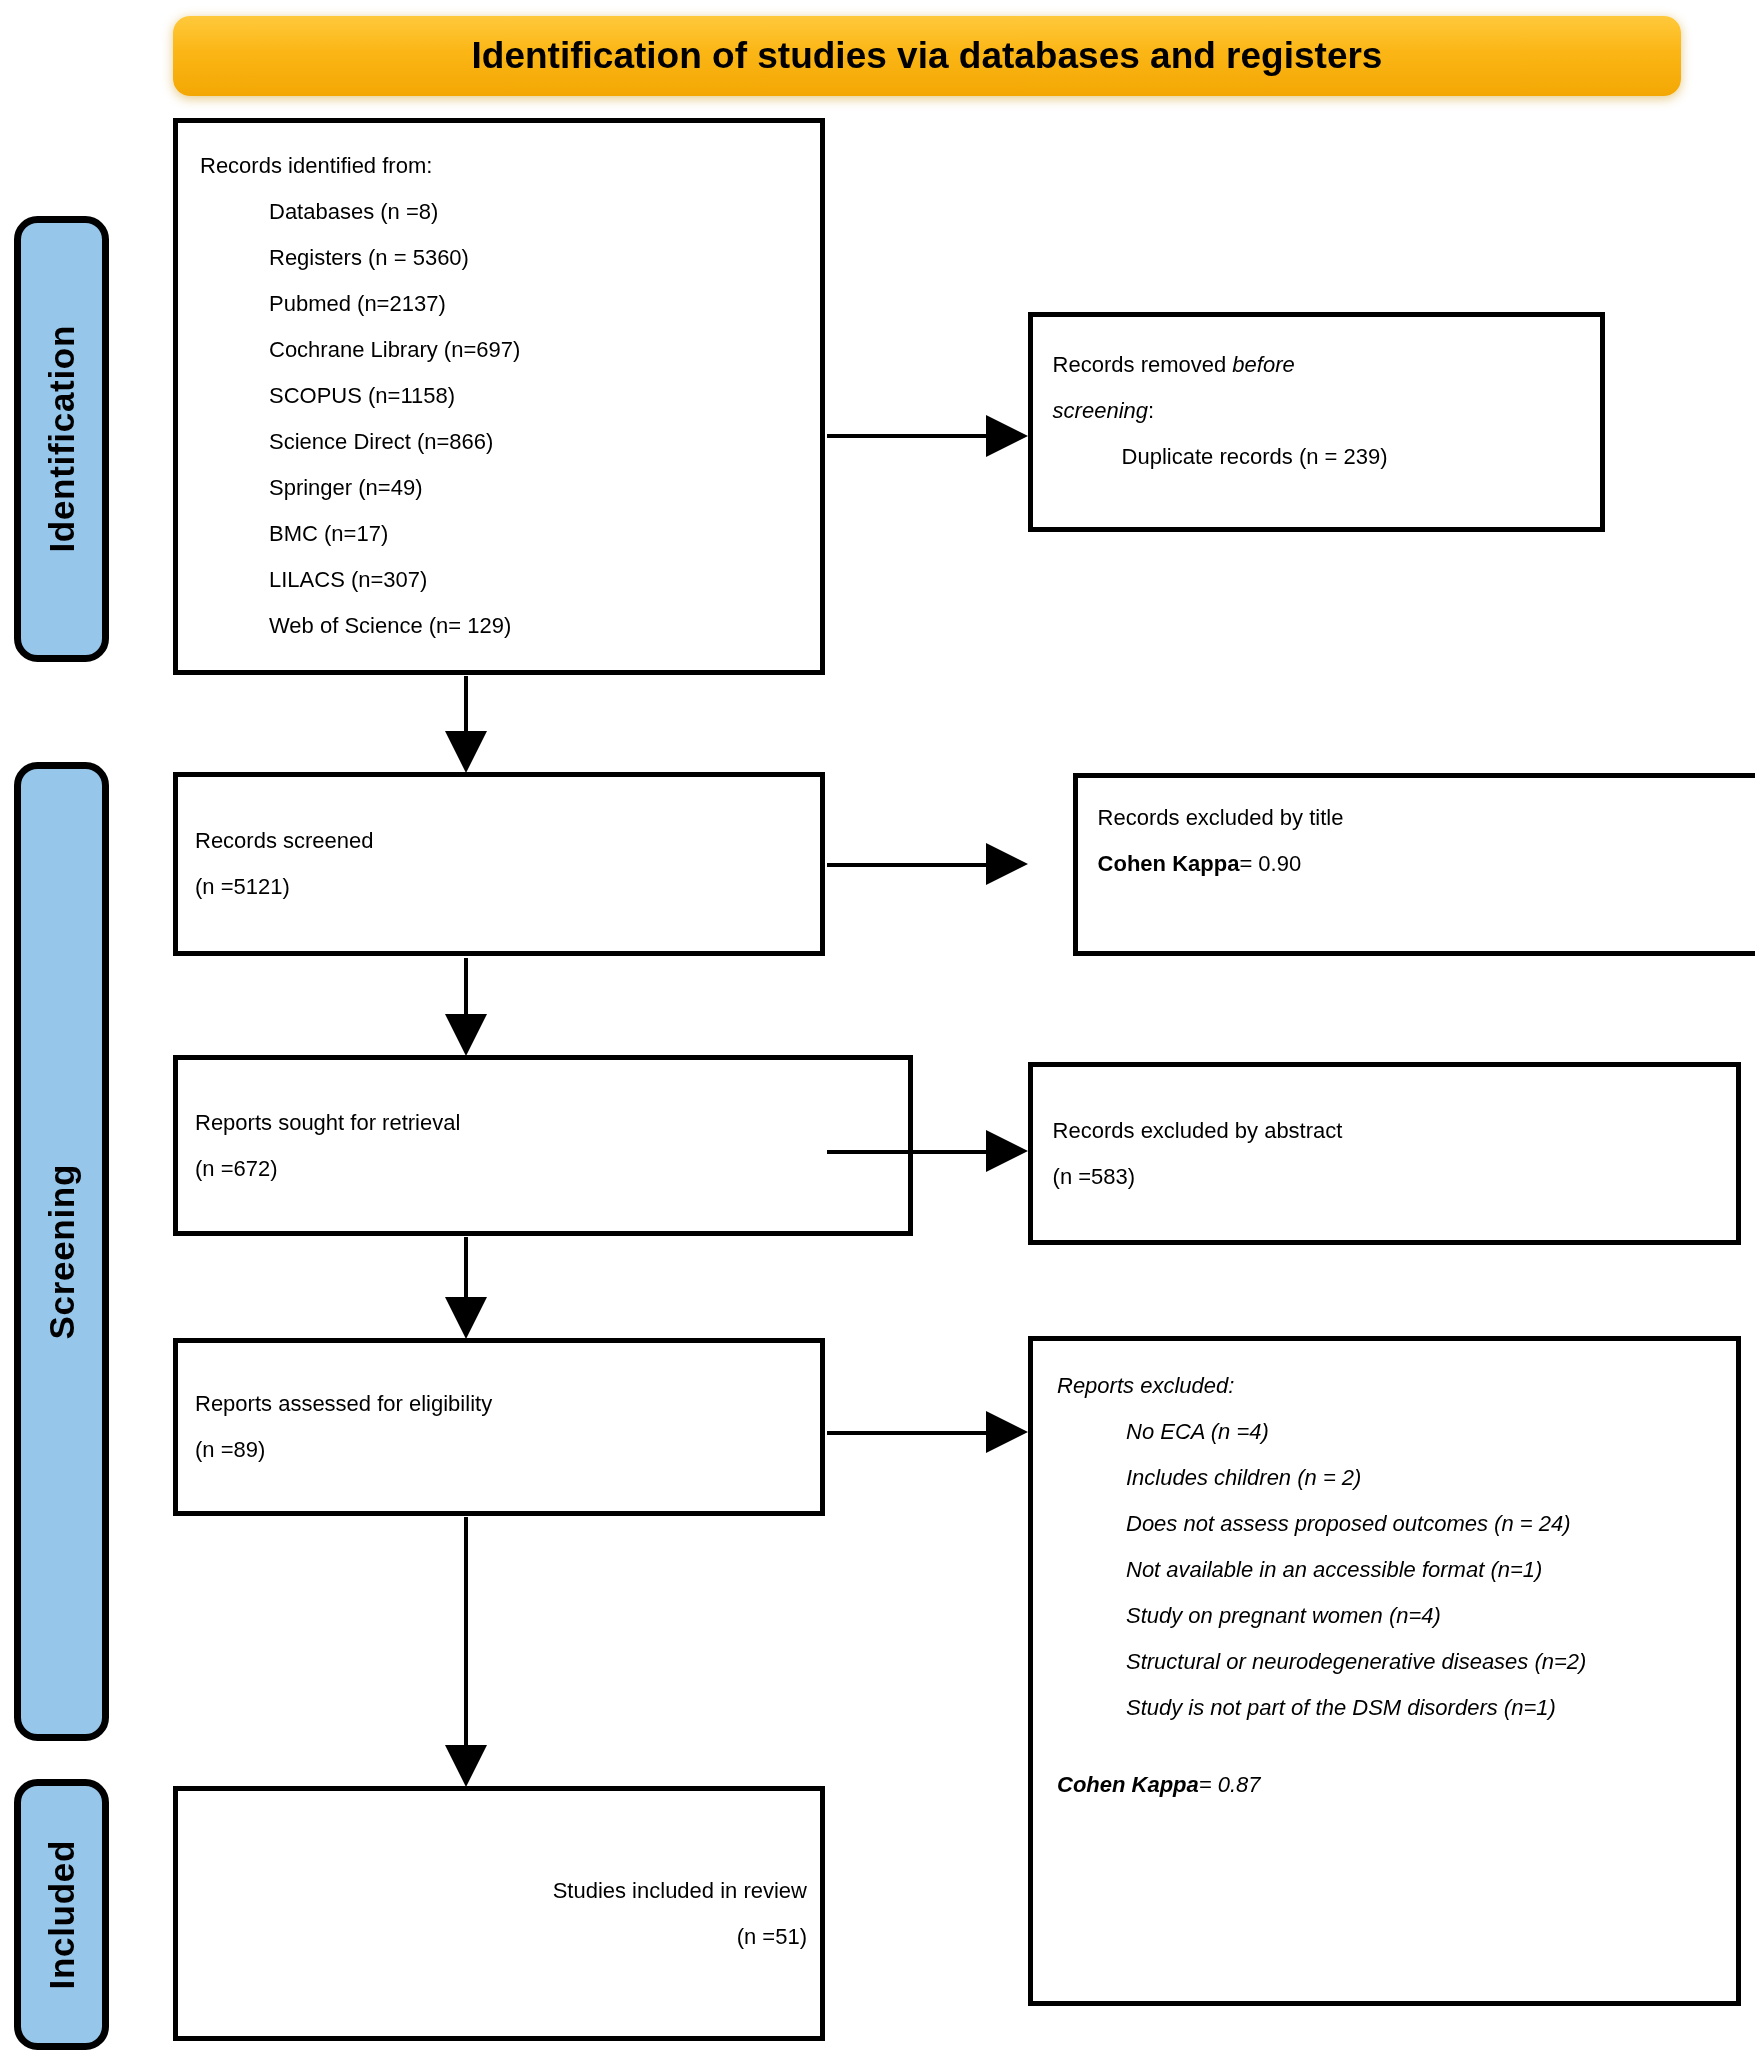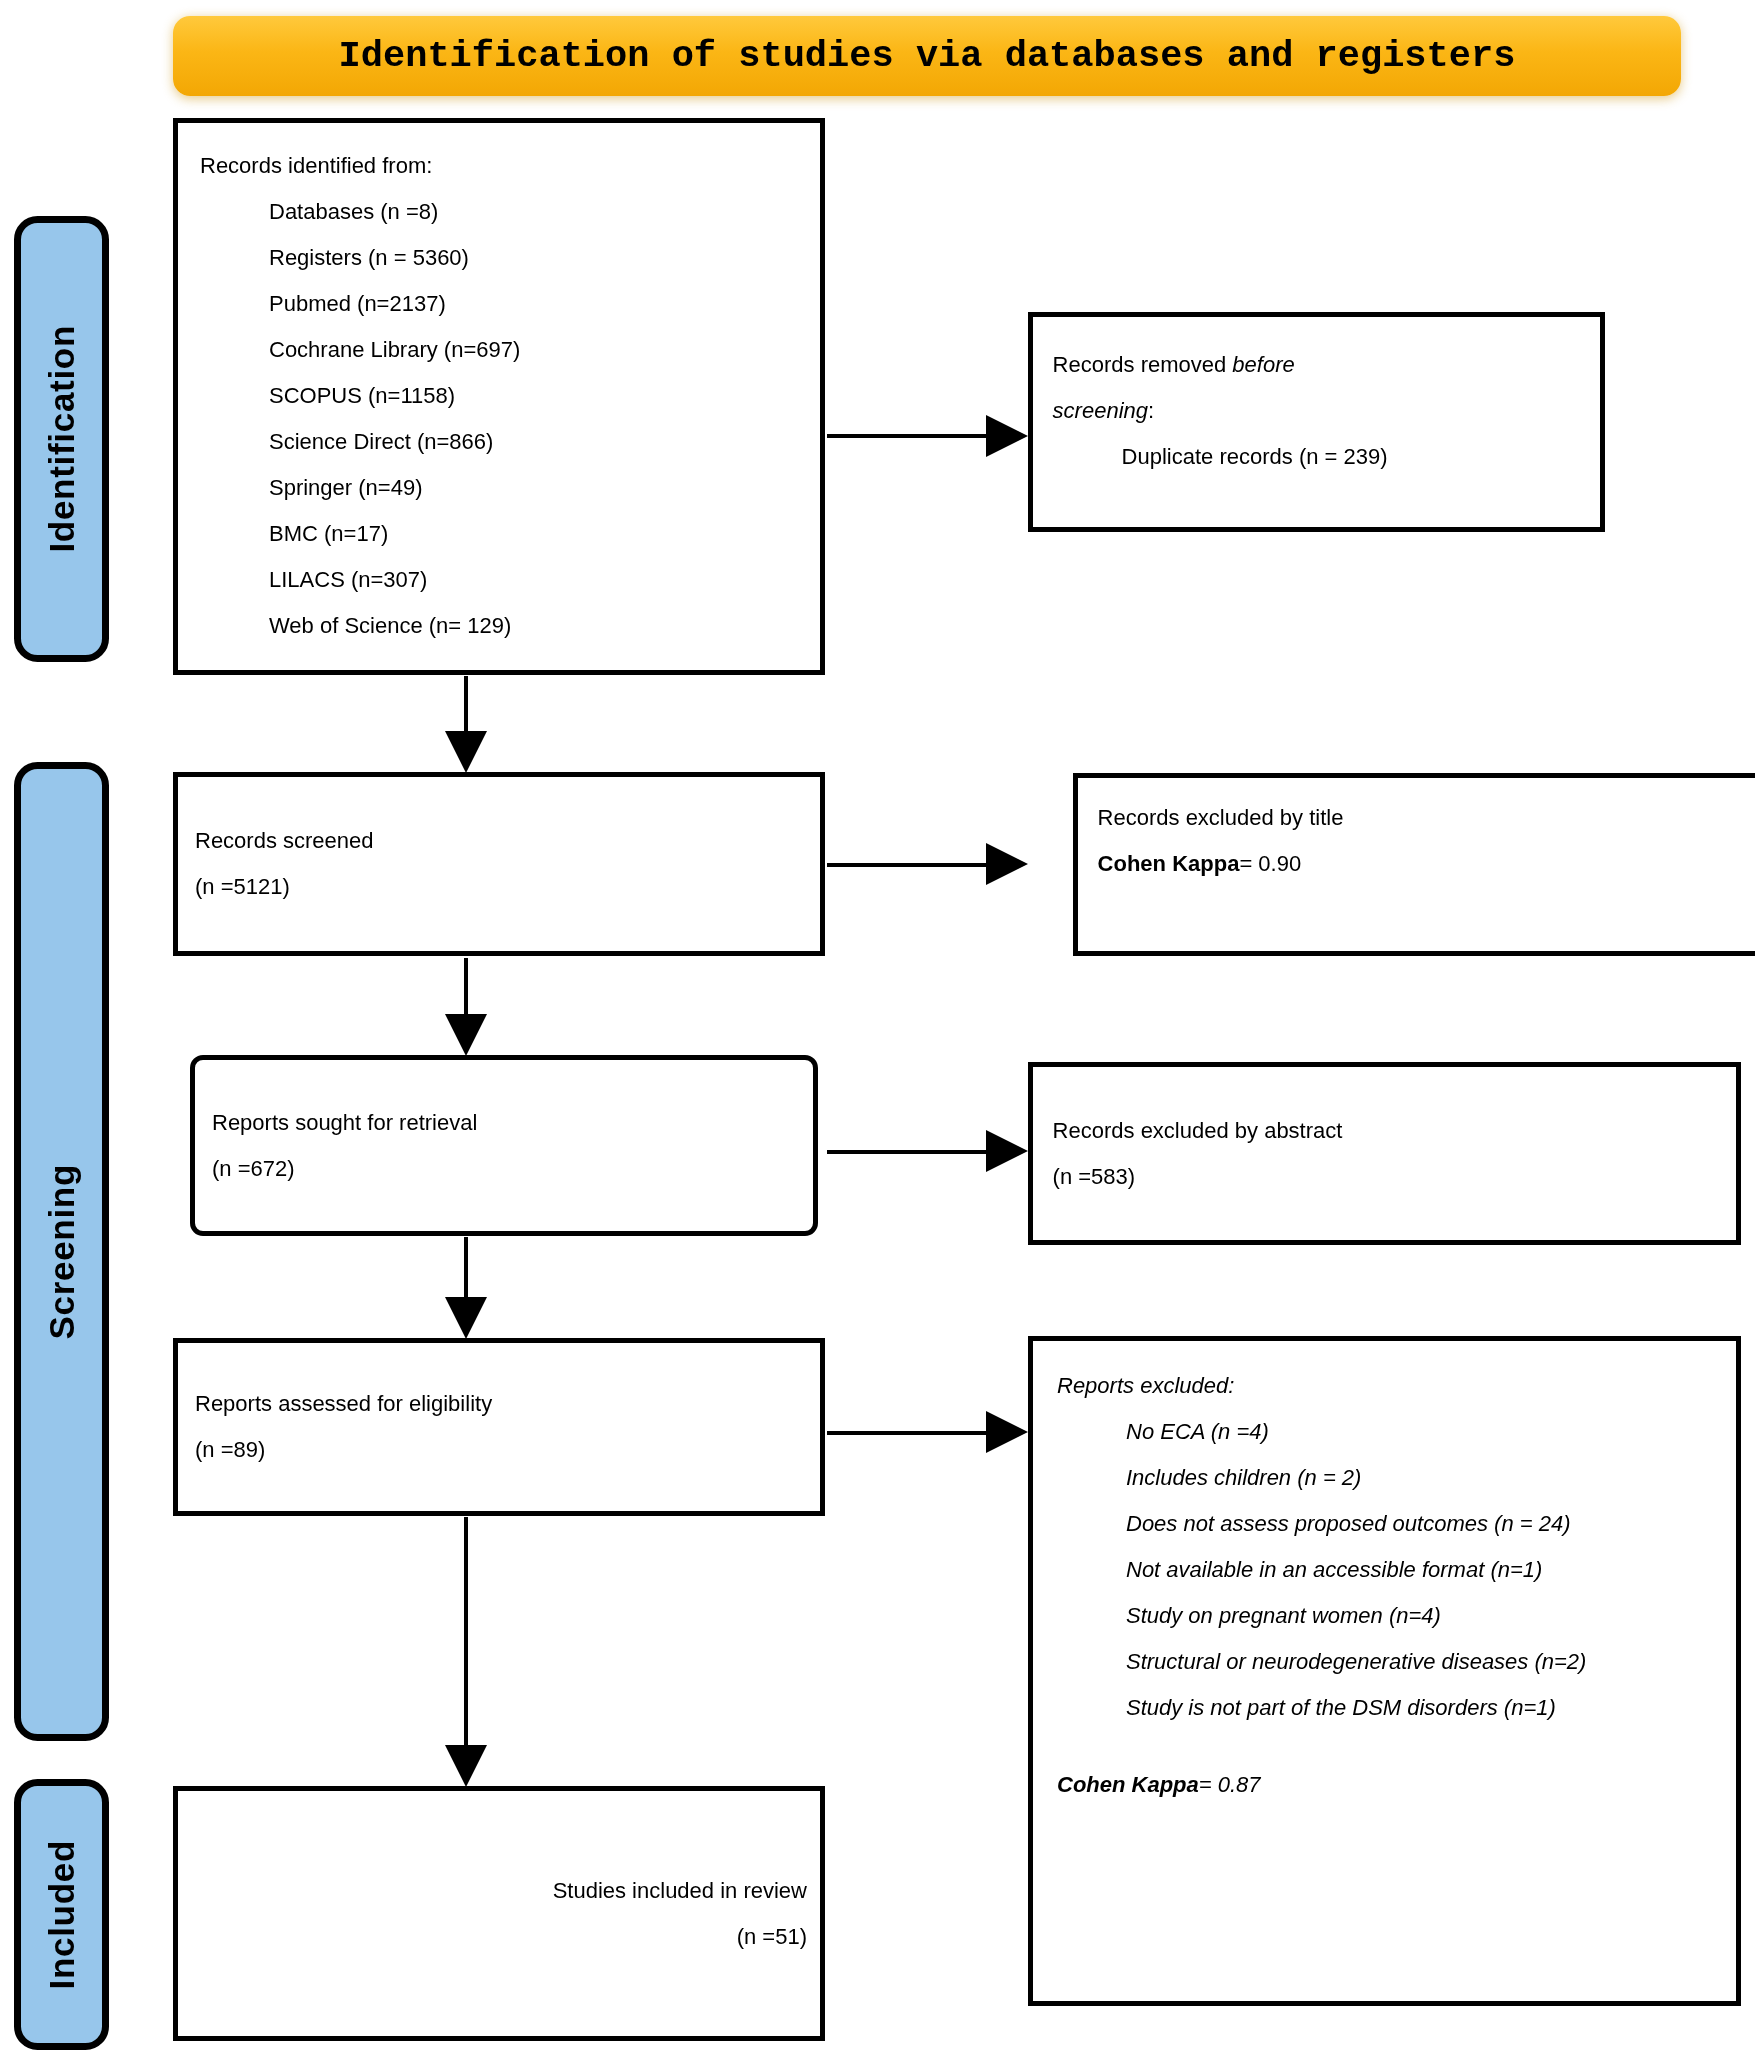--- a/index.html
+++ b/index.html
@@ -11,21 +11,20 @@
     color:#000;
   }
   
   .banner{
     position:absolute;left:173px;top:16.4px;width:1508px;height:80px;
     background:linear-gradient(180deg,#FFC93C 0%,#FBB615 45%,#F3A704 100%);
     border-radius:17px;
     display:flex;align-items:center;justify-content:center;
     font-weight:bold;font-size:37px;
     box-shadow:0 2.6px 10.5px rgba(201,141,0,.45);
-    font-family:Liberation Mono, monospace;
   }
   
   .stage{
     position:absolute;left:14.4px;width:95px;
     background:#97C6EB;
     border:7.2px solid #000;border-radius:23.5px;
     display:flex;align-items:center;justify-content:center;
     box-sizing:border-box;
   }
   .stage .vtext{
@@ -89,21 +88,21 @@
     <div class="indent">BMC (n=17)</div>
     <div class="indent">LILACS (n=307)</div>
     <div class="indent">Web of Science (n= 129)</div>
   </div>
 
   <div class="bx center-v" style="left:173px;top:772px;width:652px;height:184px;">
     <div>Records screened</div>
     <div>(n =5121)</div>
   </div>
 
-  <div class="bx center-v" style="left:190px;top:1055px;width:628px;height:181px;border-radius:13px;">
+  <div class="bx center-v" style="left:173px;top:1055px;width:740px;height:181px;">
     <div>Reports sought for retrieval</div>
     <div>(n =672)</div>
   </div>
 
   <div class="bx center-v" style="left:173px;top:1338px;width:652px;height:178px;">
     <div>Reports assessed for eligibility</div>
     <div>(n =89)</div>
   </div>
 
   <div class="bx center-v" style="left:173px;top:1786px;width:652px;height:255px;text-align:right;">

